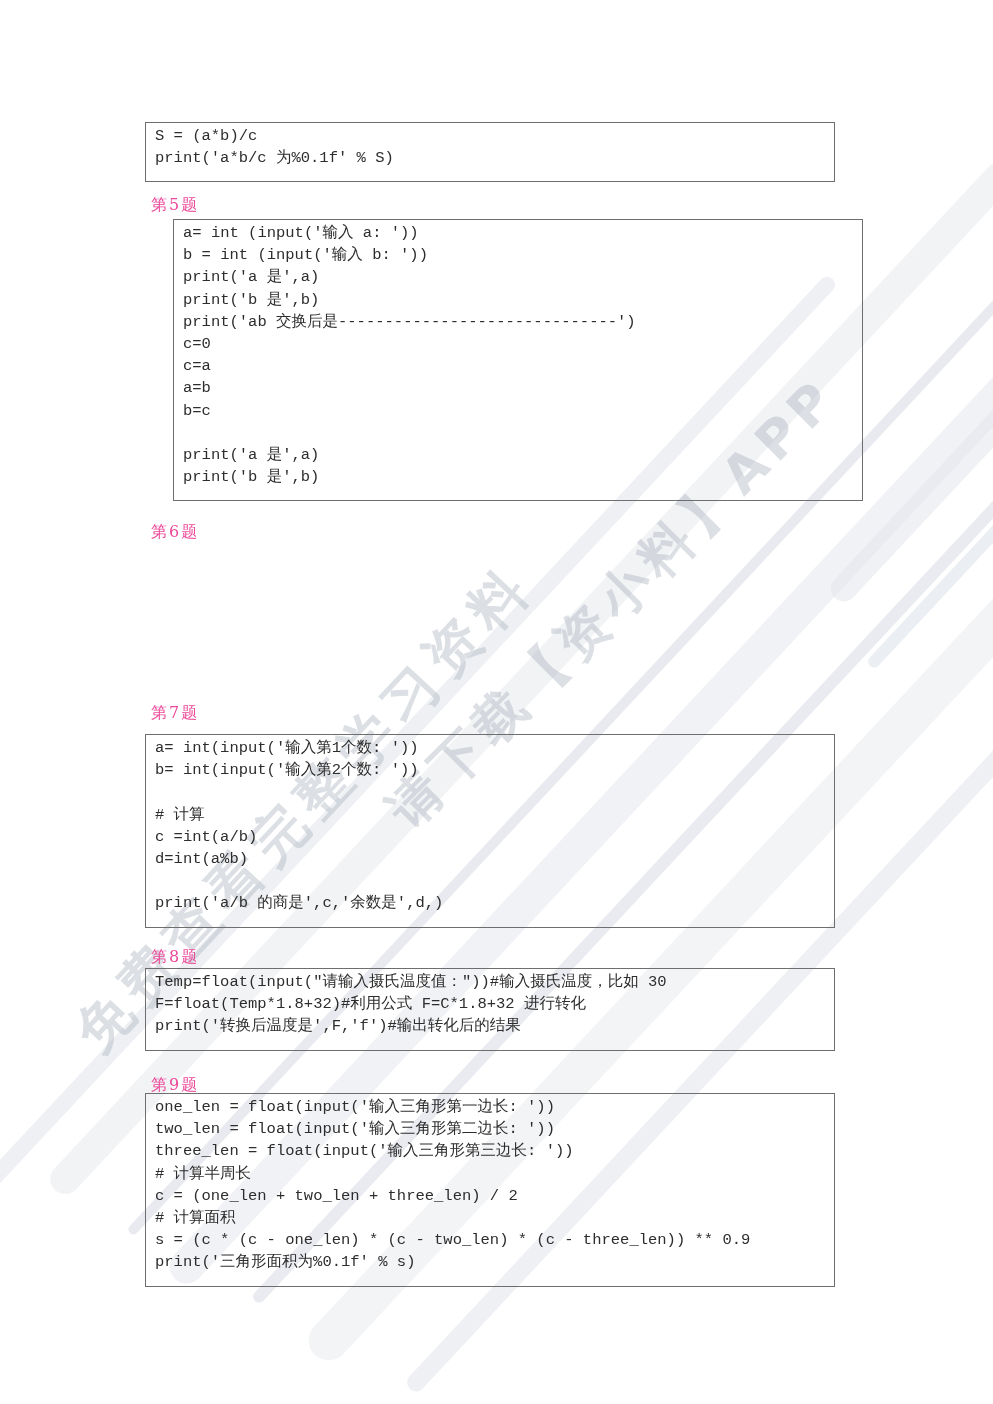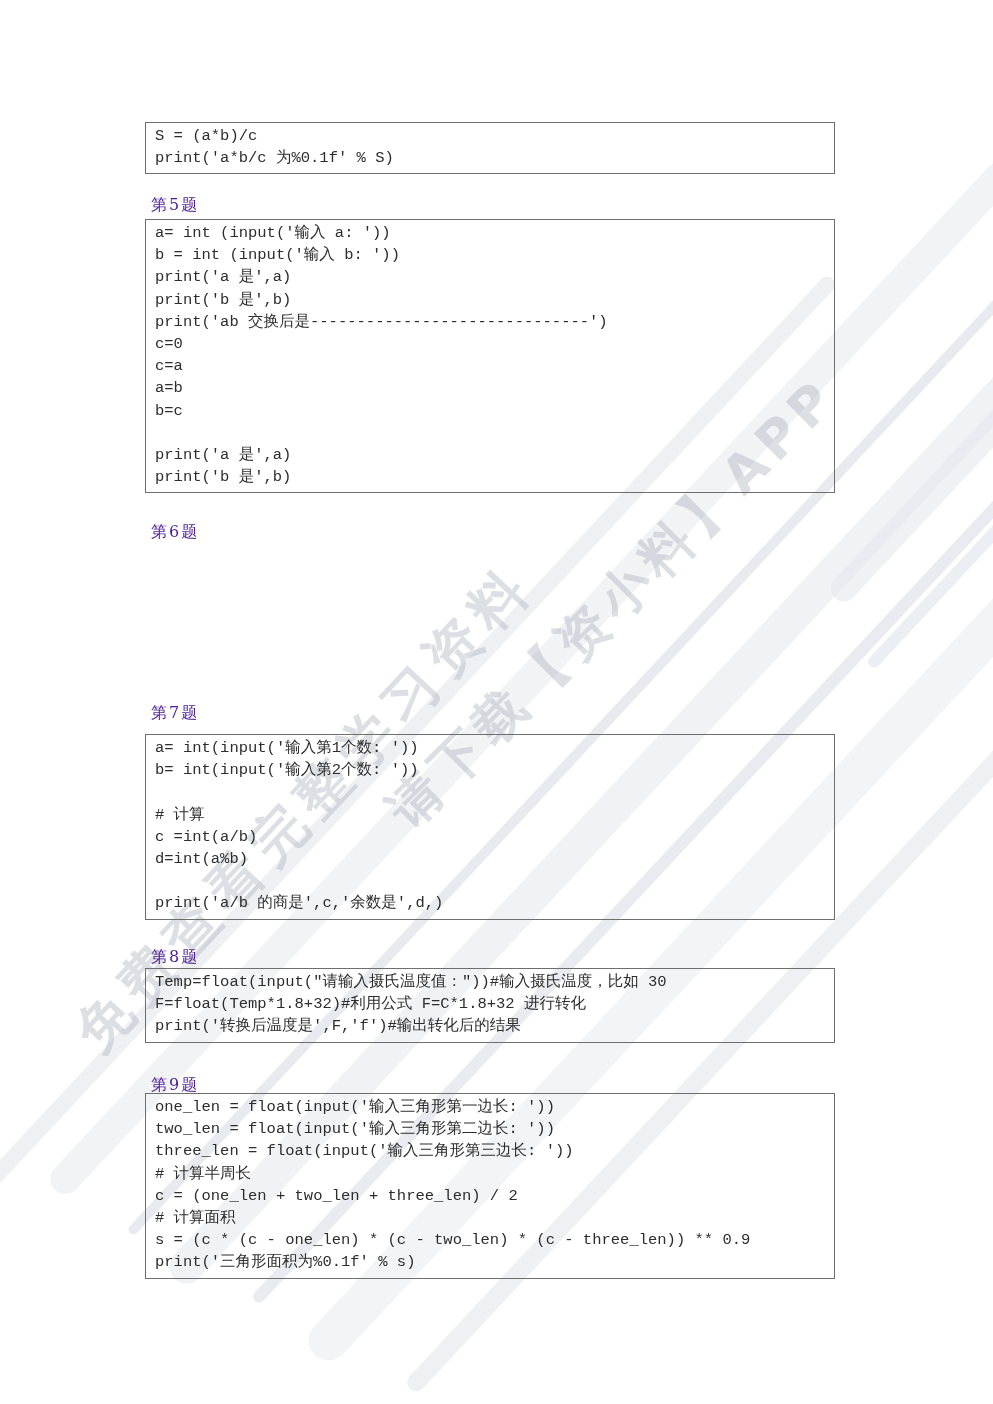--- a/index.html
+++ b/index.html
@@ -29,36 +29,36 @@
   .wm1{left:86px;top:1006px;font-size:55px;letter-spacing:9px;transform:rotate(-47deg);}
   .wm2{left:398px;top:784px;font-size:52px;letter-spacing:7px;transform:rotate(-45deg);}
   
   .content{position:absolute;inset:0;z-index:1;}
   .codebox{
     position:absolute;
     left:145px;width:690px;
     box-sizing:border-box;
     margin:0;
     border:1.6px solid #6e6e6e;
-    padding:2px 9px 4px 9px;
+    padding:2px 9px 12px 9px;
     background:transparent;
     font-family:"Liberation Mono","DejaVu Sans Mono",monospace;
     font-size:15.5px;
     line-height:22.2px;
     color:#2d2d2d;
     white-space:pre;
     overflow:hidden;
   }
   .qheading{
     position:absolute;
     left:151px;
     font-family:"DejaVu Serif","Liberation Serif",serif;
     font-size:16px;
     line-height:18px;
-    color:#4c1d95;
+    color:#ec4899;
     letter-spacing:2px;
     white-space:nowrap;
   }
 </style>
 </head>
 <body>
 
 <div class="page">
 
   <div class="wm-layer">
@@ -74,21 +74,21 @@
     <div class="wm-text wm1">免费查看完整学习资料</div>
     <div class="wm-text wm2">请下载【资小料】APP</div>
   </div>
 
   <div class="content">
 
     <pre class="codebox" style="top:122px;">S = (a*b)/c
 print('a*b/c 为%0.1f' % S)</pre>
 
     <div class="qheading" style="top:196px;">第5题</div>
-    <pre class="codebox" style="top:219px;">a= int (input('输入 a: '))
+    <pre class="codebox" style="top:219px;margin-left:28px;">a= int (input('输入 a: '))
 b = int (input('输入 b: '))
 print('a 是',a)
 print('b 是',b)
 print('ab 交换后是------------------------------')
 c=0
 c=a
 a=b
 b=c
 
 print('a 是',a)

